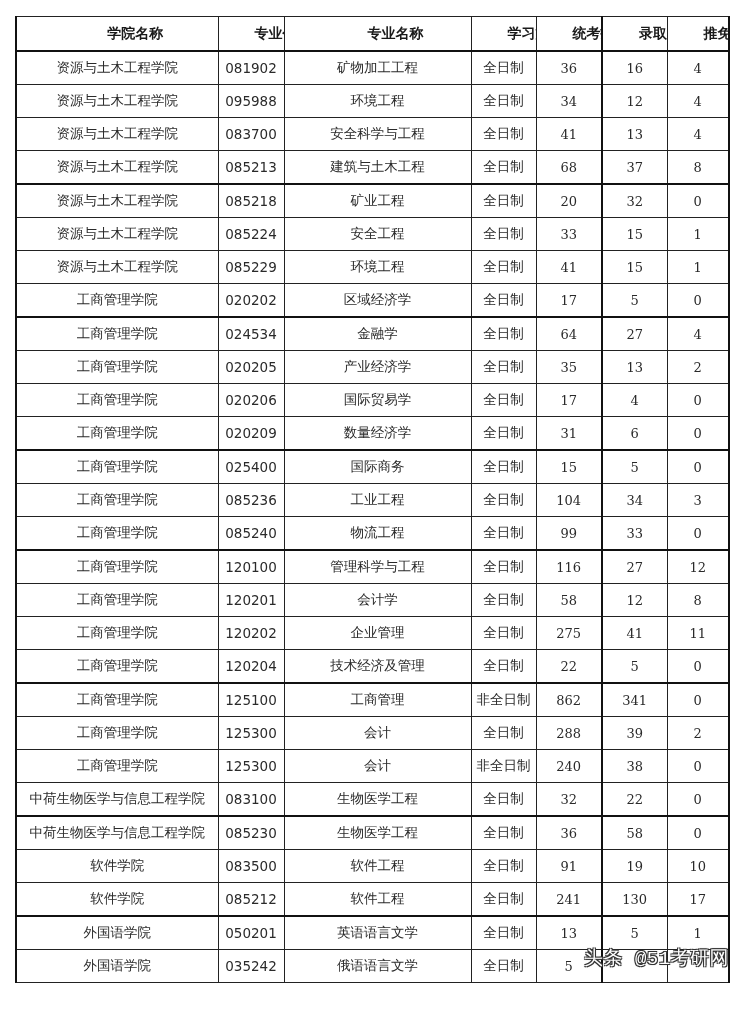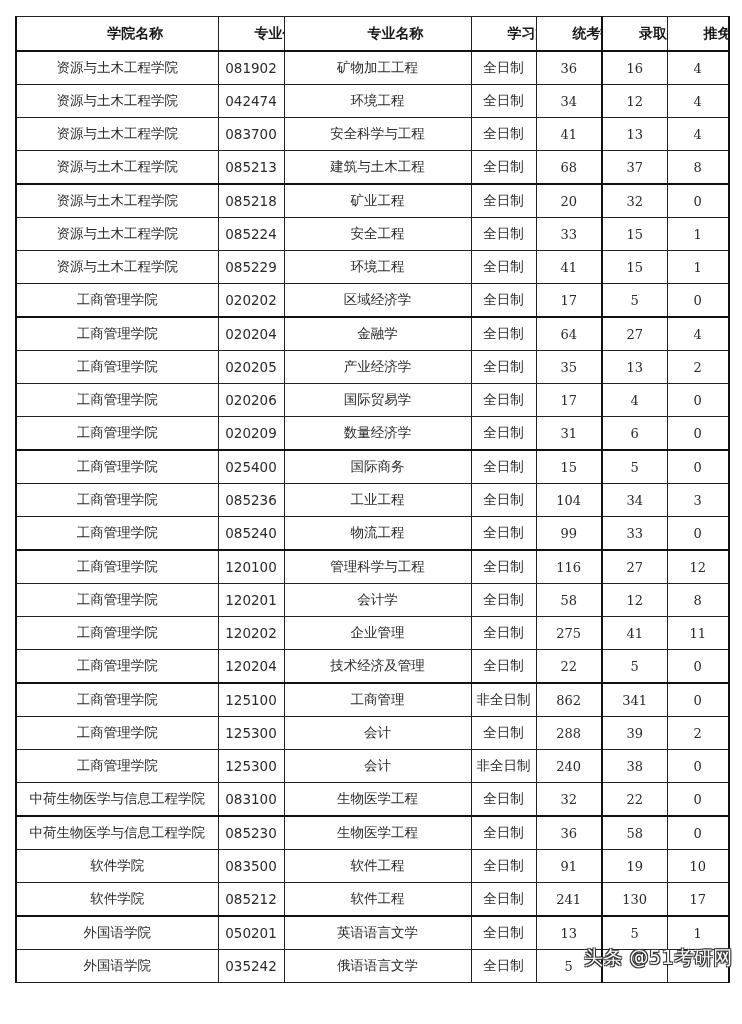--- a/index.html
+++ b/index.html
@@ -67,20 +67,21 @@
       position: absolute;
       left: 584px;
       top: 945px;
       font-size: 19px;
       color: #ffffff;
       letter-spacing: 0.5px;
       text-shadow:
         -1px -1px 0 #333, 1px -1px 0 #333, -1px 1px 0 #333, 1px 1px 0 #333,
         0 0 2px #333;
       white-space: nowrap;
+      font-family: Liberation Mono, monospace;
     }
   </style>
 </head>
 <body>
 
 <div id="table-wrap">
   <table>
     <colgroup>
       <col class="w1">
         <col class="w2">
@@ -106,21 +107,21 @@
           <td class="c-college">资源与土木工程学院</td>
           <td>081902</td>
           <td>矿物加工工程</td>
           <td>全日制</td>
           <td class="num">36</td>
           <td class="num c-recruit">16</td>
           <td class="num c-exempt">4</td>
         </tr>
         <tr>
           <td class="c-college">资源与土木工程学院</td>
-          <td>042474</td>
+          <td>095988</td>
           <td>环境工程</td>
           <td>全日制</td>
           <td class="num">34</td>
           <td class="num c-recruit">12</td>
           <td class="num c-exempt">4</td>
         </tr>
         <tr>
           <td class="c-college">资源与土木工程学院</td>
           <td>083700</td>
           <td>安全科学与工程</td>
@@ -169,21 +170,21 @@
           <td class="c-college">工商管理学院</td>
           <td>020202</td>
           <td>区域经济学</td>
           <td>全日制</td>
           <td class="num">17</td>
           <td class="num c-recruit">5</td>
           <td class="num c-exempt">0</td>
         </tr>
         <tr class="thick-top">
           <td class="c-college">工商管理学院</td>
-          <td>020204</td>
+          <td>024534</td>
           <td>金融学</td>
           <td>全日制</td>
           <td class="num">64</td>
           <td class="num c-recruit">27</td>
           <td class="num c-exempt">4</td>
         </tr>
         <tr>
           <td class="c-college">工商管理学院</td>
           <td>020205</td>
           <td>产业经济学</td>

